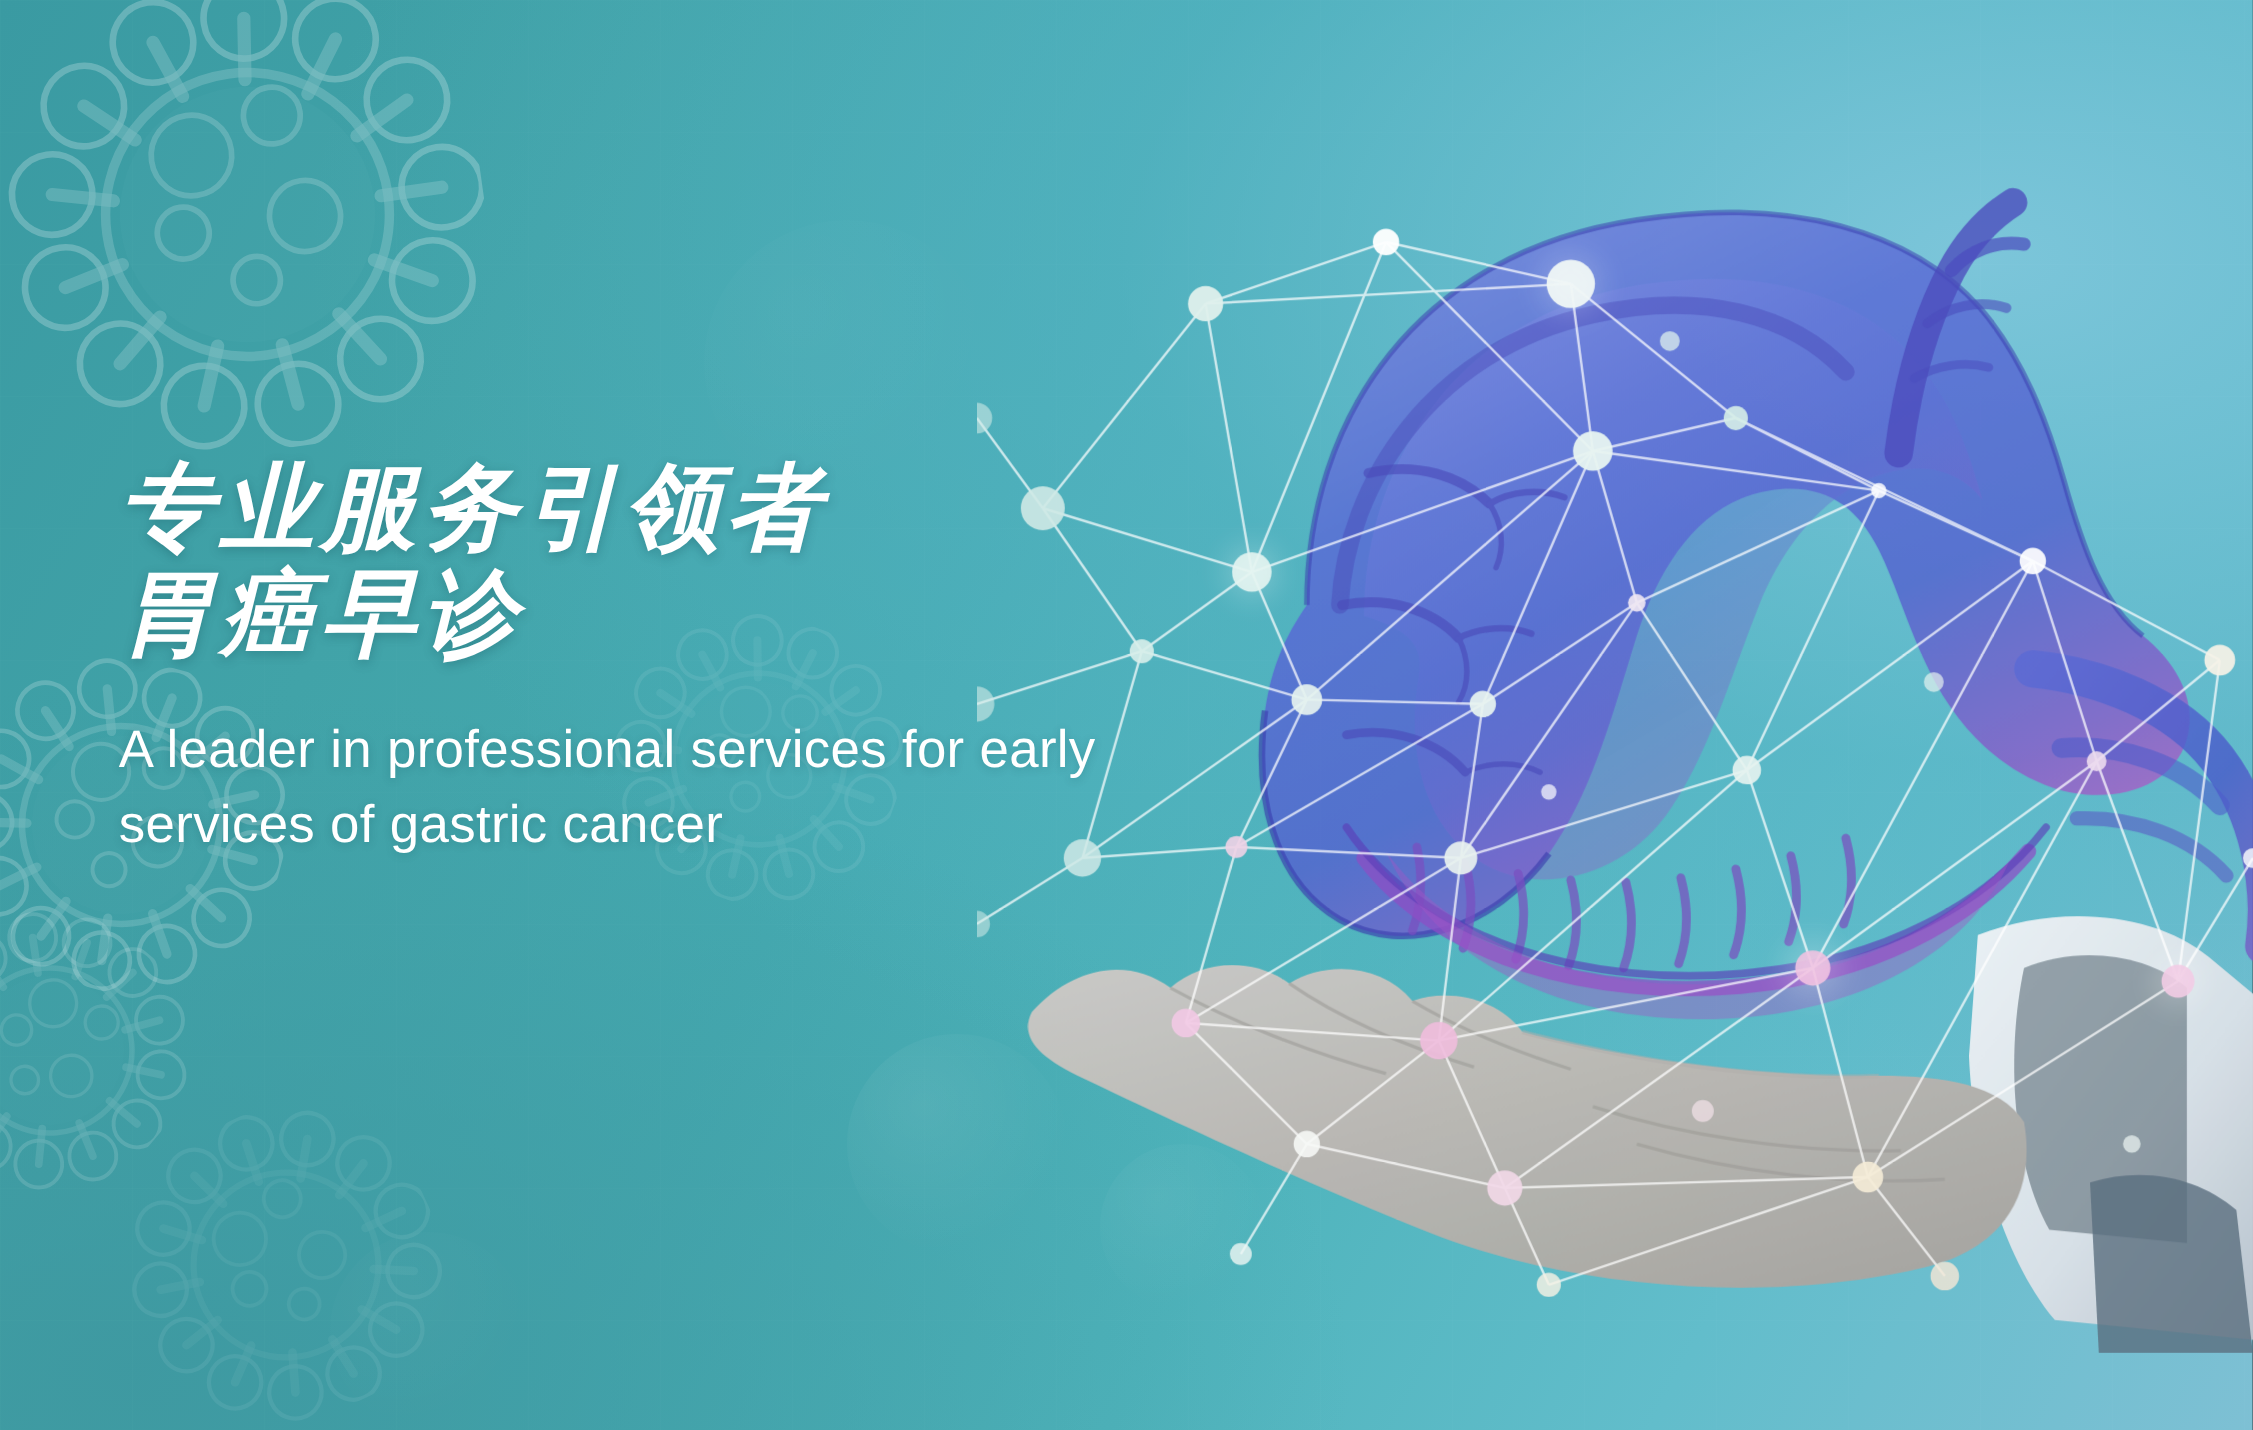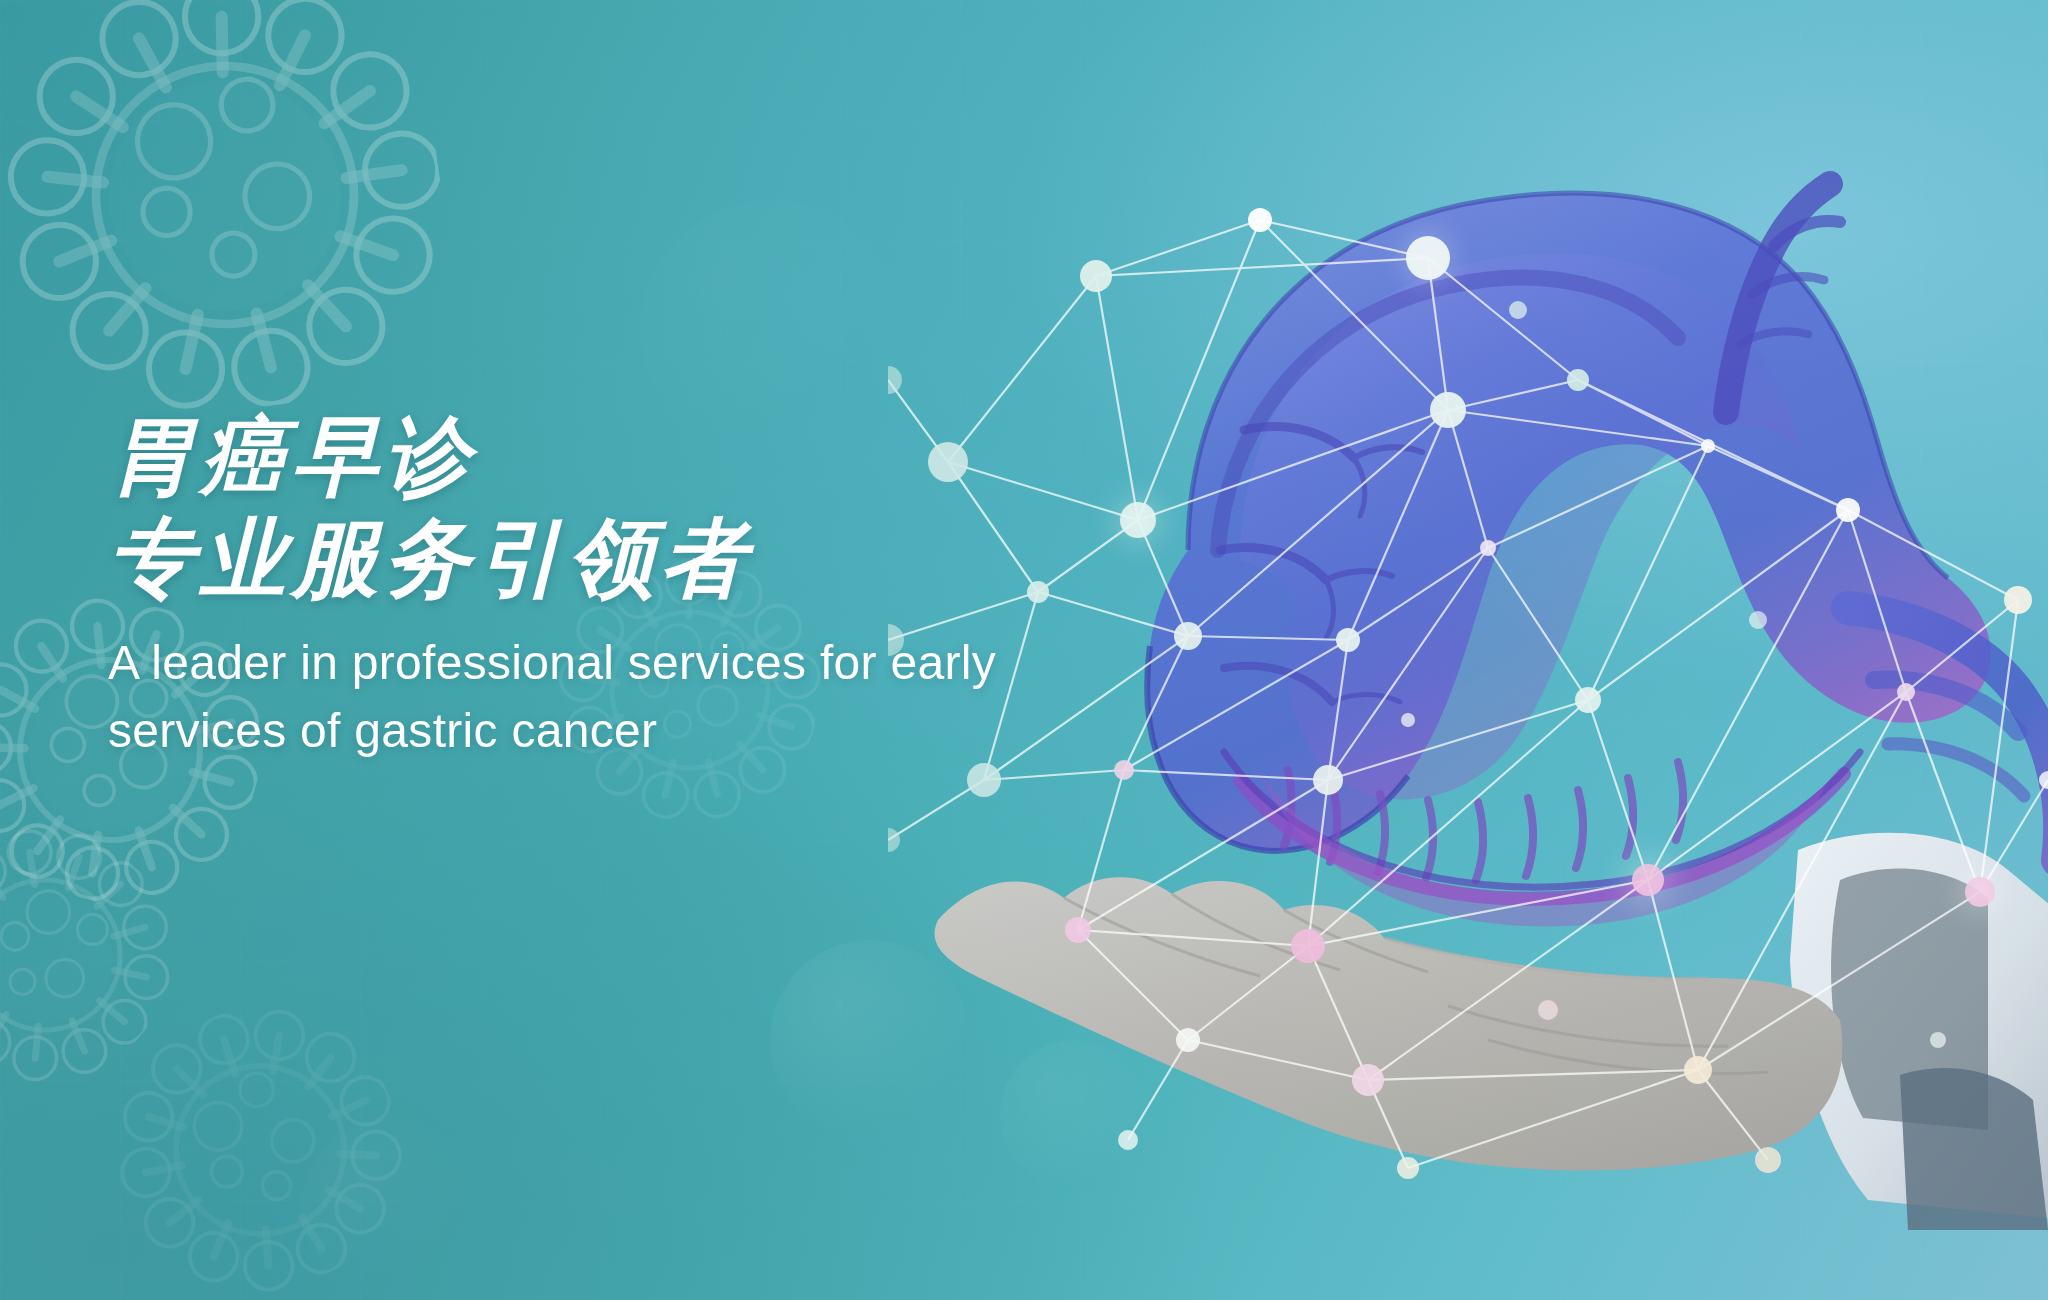--- a/index.html
+++ b/index.html
@@ -41,21 +41,21 @@
   #head2{margin-top:6px;}
   .sub-line{
     color:#ffffff;
     font-family:"Liberation Sans",sans-serif;
     font-weight:normal;font-style:normal;
     font-size:48px;line-height:68px;
     letter-spacing:.3px;
     white-space:nowrap;
     text-shadow:0 2px 8px rgba(12,70,78,.22);
   }
-  #subwrap{margin-top:23px;}
+  #subwrap{margin-top:42px;}
 
   
   #art{position:absolute;right:-20px;top:80px;width:1180px;height:1240px;}
   #art svg{position:absolute;left:0;top:0;}
 </style>
 </head>
 <body>
 
 <div id="banner">
 
@@ -514,22 +514,22 @@
           <circle cx="540" cy="178" r="40" fill="url(#glow)"></circle>
           <circle cx="250" cy="440" r="38" fill="url(#glow)"></circle>
           <circle cx="760" cy="800" r="40" fill="url(#glow)"></circle>
           <circle cx="1092" cy="812" r="36" fill="url(#glow)"></circle>
         </g>
       </g>
     </svg>
   </div>
 
   <div id="textblock">
+    <div class="head-line" id="head2">专业服务引领者</div>
     <div class="head-line" id="head1">胃癌早诊</div>
-    <div class="head-line" id="head2">专业服务引领者</div>
 
     <div id="subwrap">
       <div class="sub-line">A leader in professional services for early</div>
       <div class="sub-line">services of gastric cancer</div>
     </div>
   </div>
 
 </div>
 
 </body></html>

